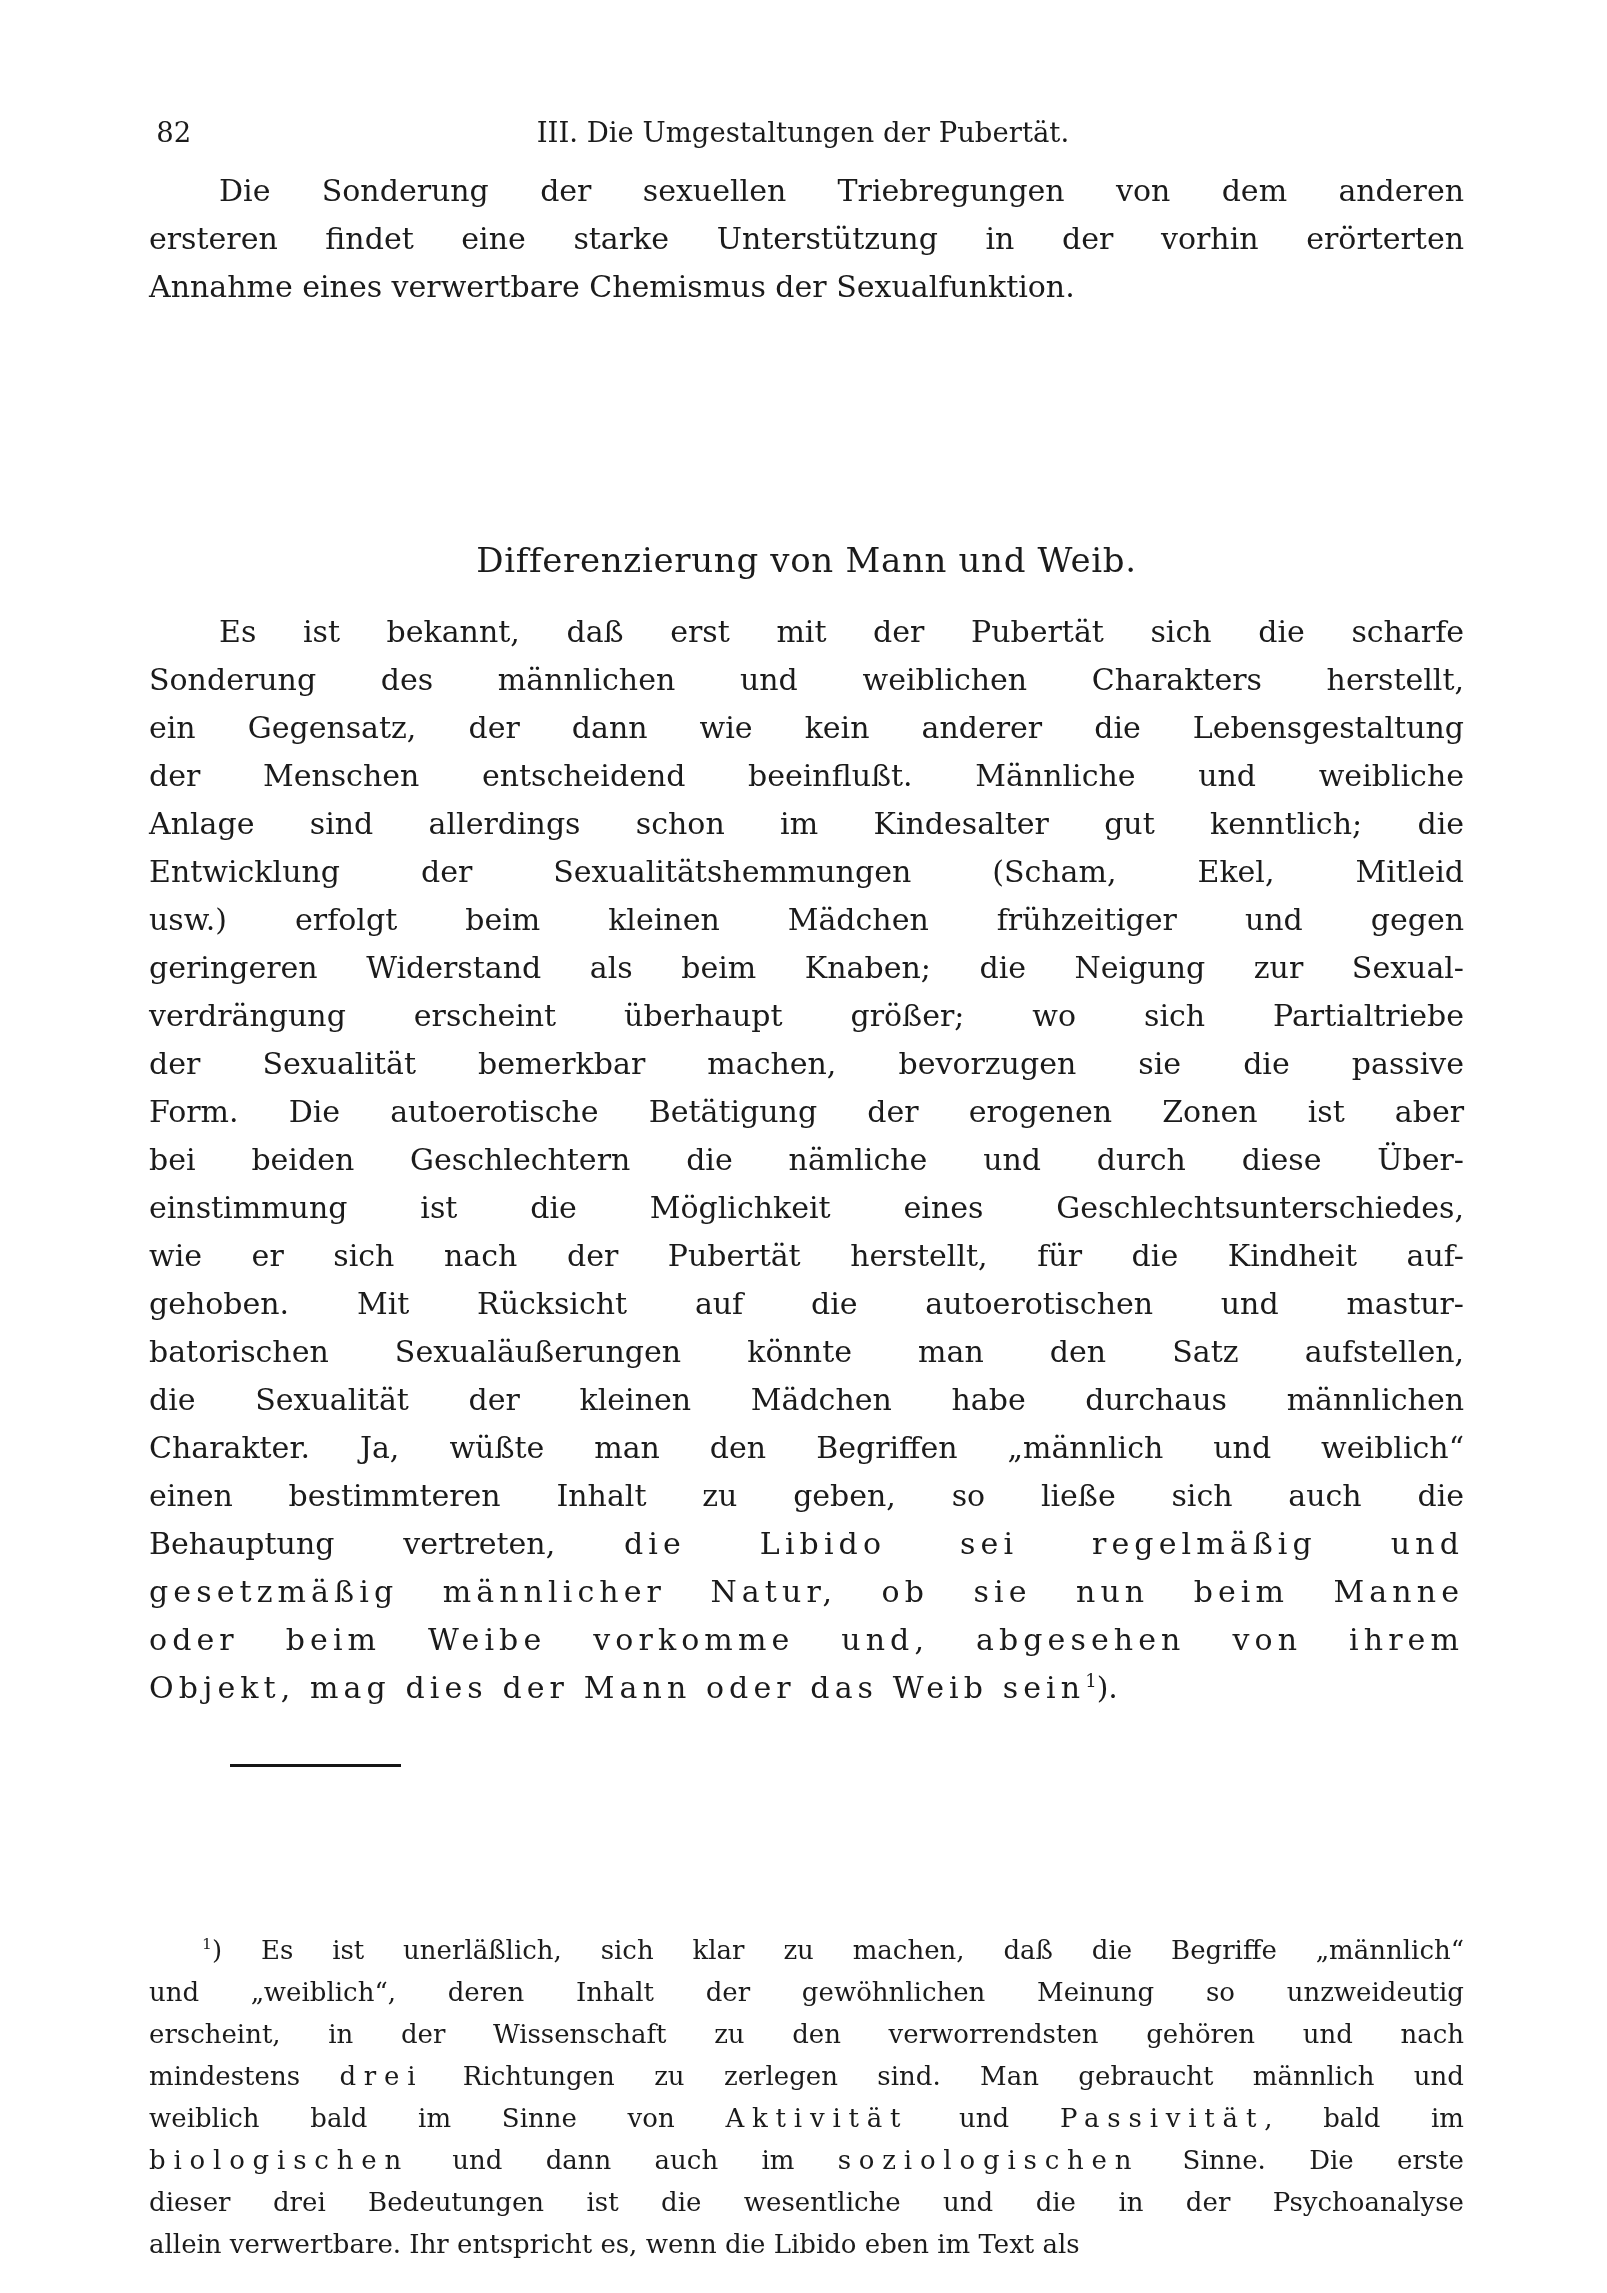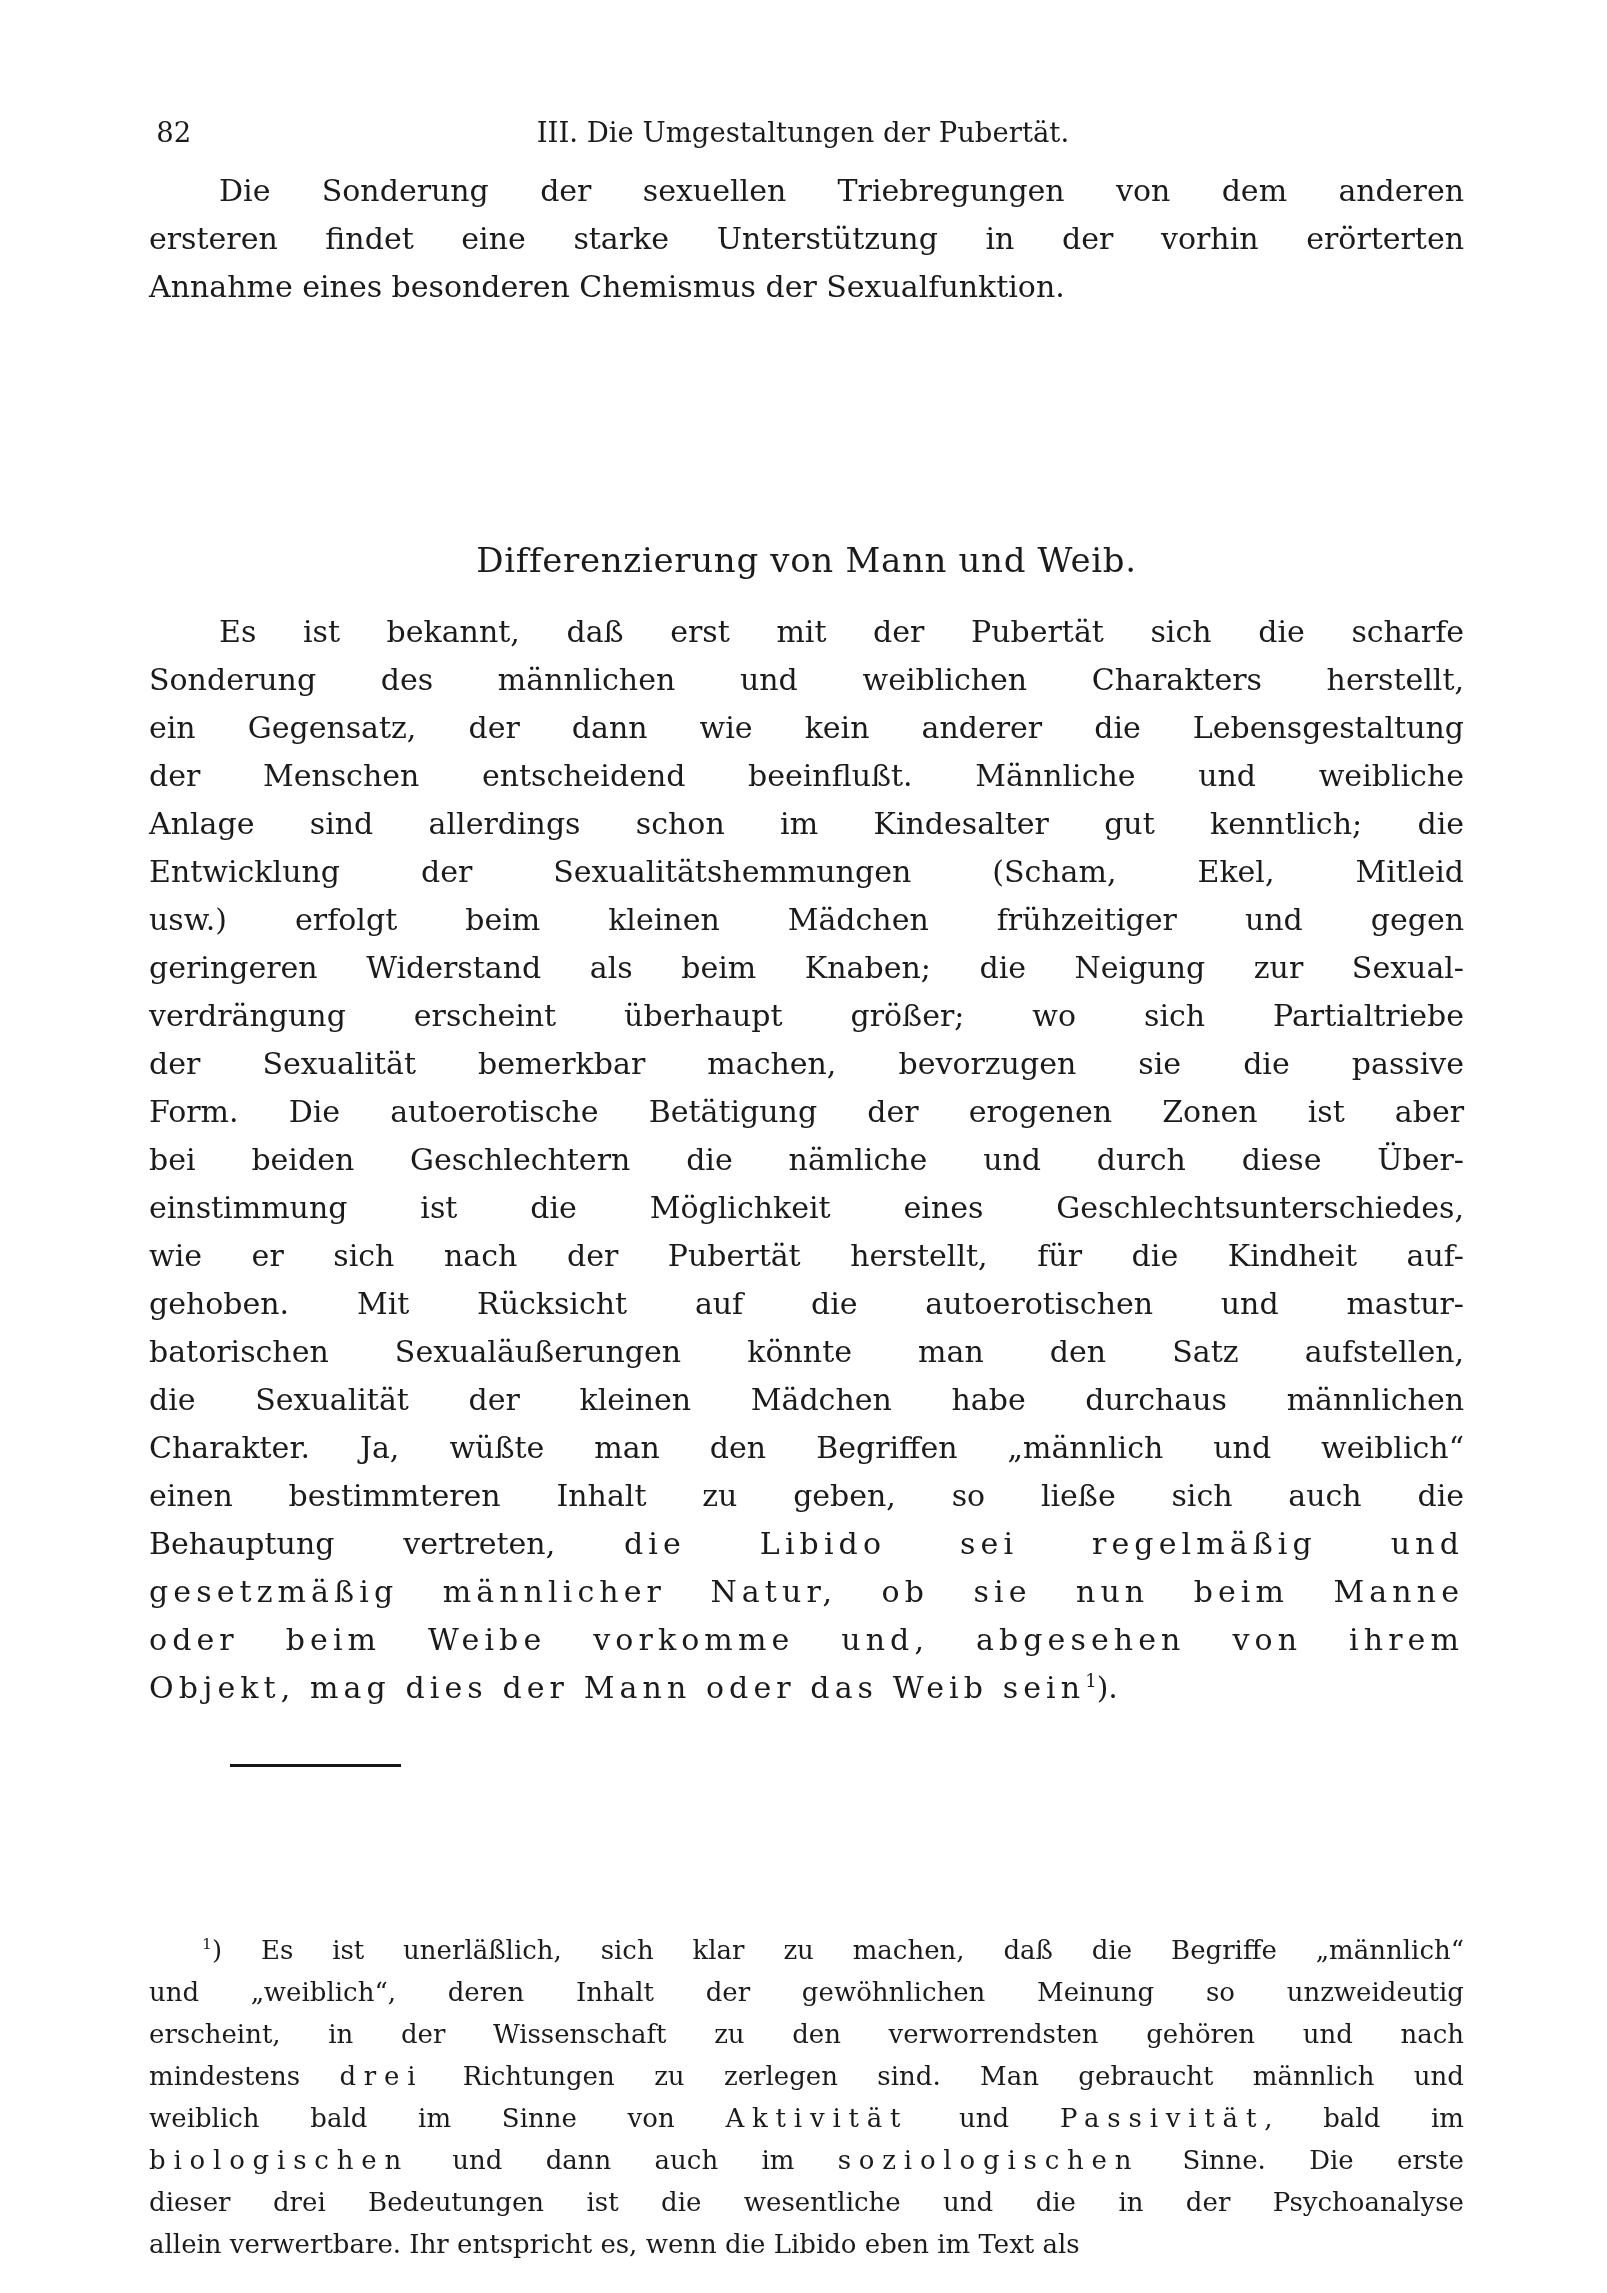--- a/index.html
+++ b/index.html
@@ -71,21 +71,21 @@
 <div class="page">
 
   <header class="running-head">
     <span class="pagenum">82</span>
     <span class="runtitle">III. Die Umgestaltungen der Pubertät.</span>
   </header>
 
   <section class="textblock intro" id="intro">
       <div class="line indent"><span>Die Sonderung der sexuellen Triebregungen von dem anderen</span></div>
       <div class="line"><span>ersteren findet eine starke Unterstützung in der vorhin erörterten</span></div>
-      <div class="line last"><span>Annahme eines besonderen Chemismus der Sexualfunktion.</span></div>
+      <div class="line last"><span>Annahme eines verwertbare Chemismus der Sexualfunktion.</span></div>
     </section>
 
   <h2 class="section-heading">Differenzierung von Mann und Weib.</h2>
 
   <section class="textblock bodytxt" id="bodytxt">
       <div class="line indent"><span>Es ist bekannt, daß erst mit der Pubertät sich die scharfe</span></div>
       <div class="line"><span>Sonderung des männlichen und weiblichen Charakters herstellt,</span></div>
       <div class="line"><span>ein Gegensatz, der dann wie kein anderer die Lebensgestaltung</span></div>
       <div class="line"><span>der Menschen entscheidend beeinflußt. Männliche und weibliche</span></div>
       <div class="line"><span>Anlage sind allerdings schon im Kindesalter gut kenntlich; die</span></div>

